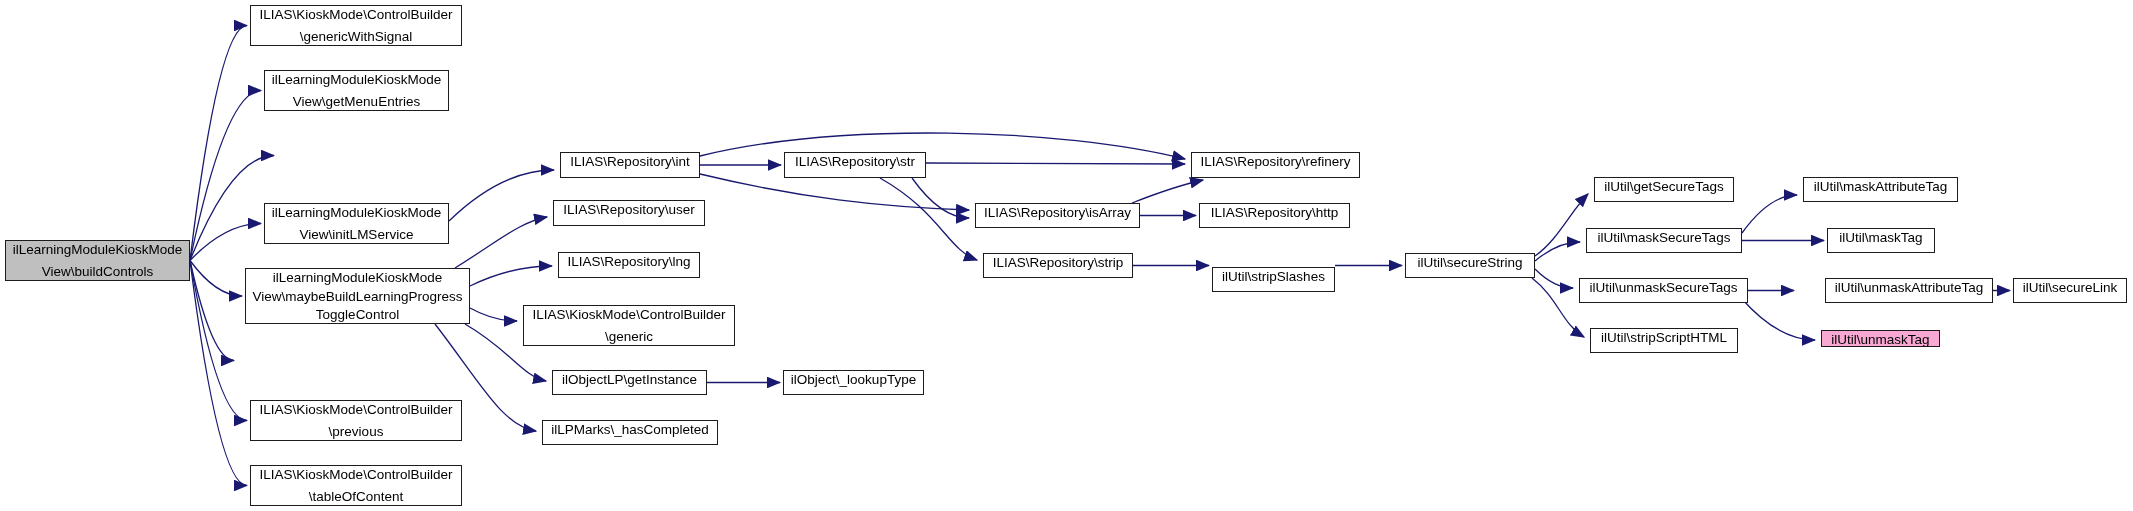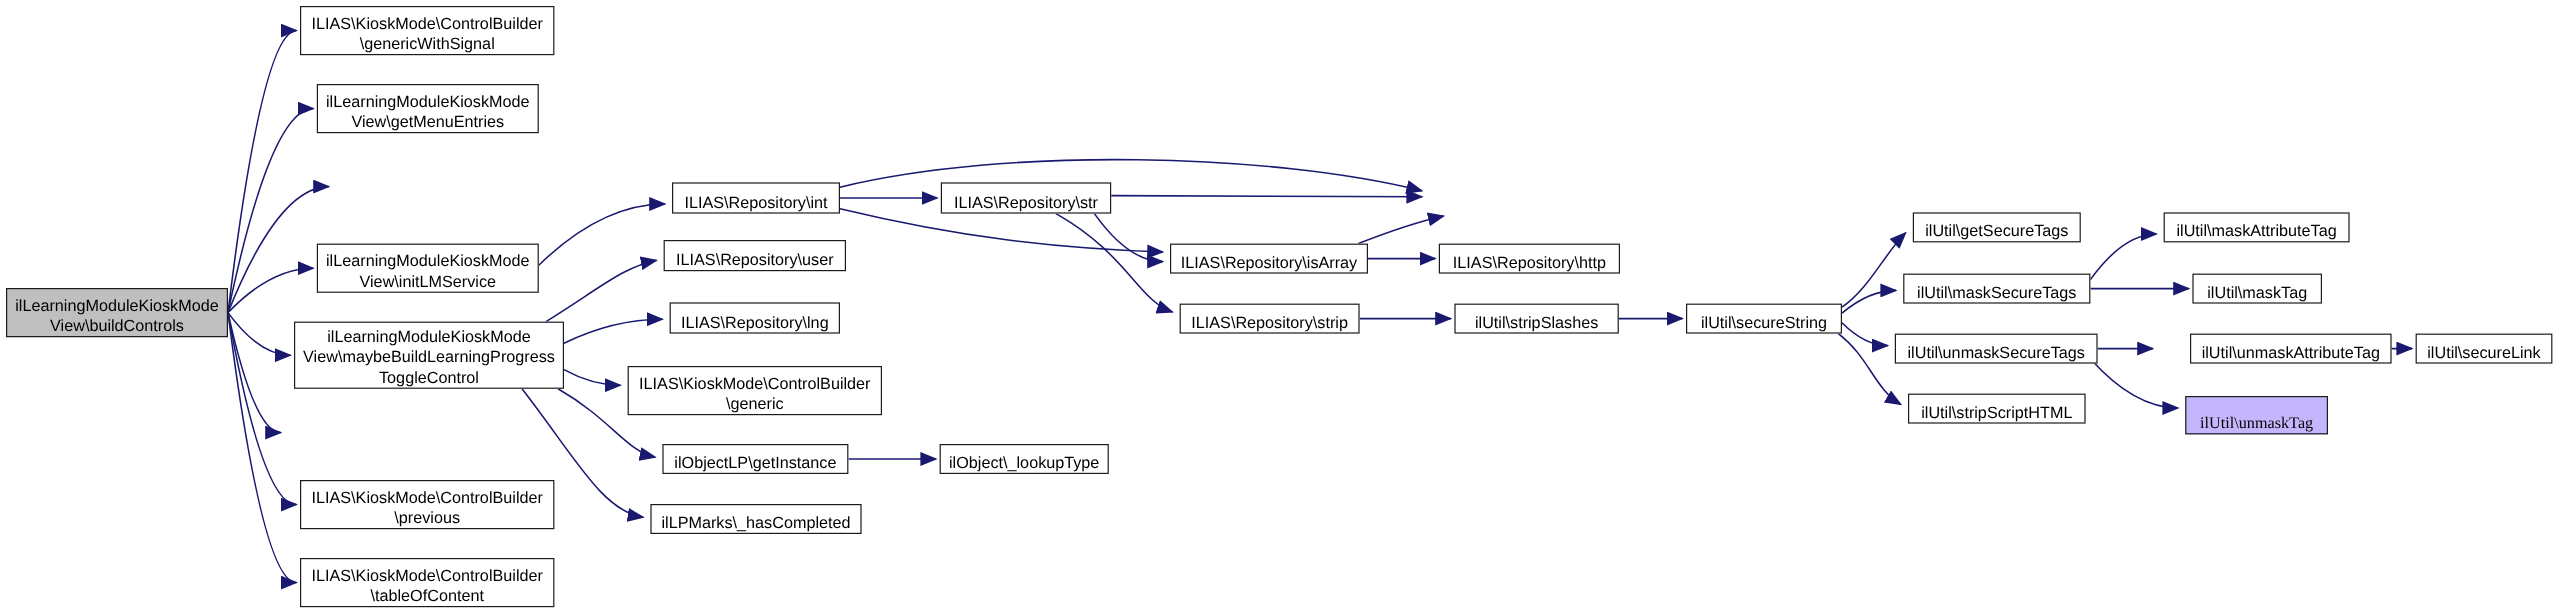--- a/index.html
+++ b/index.html
@@ -21,21 +21,21 @@
     height: 511px;
   }
   .node {
     position: absolute;
     box-sizing: border-box;
     background: #ffffff;
     border: 1.5px solid #1c1c1c;
     display: flex;
     flex-direction: column;
     align-items: center;
-    justify-content: flex-end;
+    justify-content: space-between;
     text-align: center;
     font-size: 13.5px;
     line-height: 17px;
     color: #000000;
     white-space: nowrap;
     cursor: pointer;
     overflow: hidden;
   }
   .node.root {
     background: #bfbfbf;
@@ -137,30 +137,33 @@
     </div>
     <div class="node" style="left: 542px; top: 420px; width: 176px; height: 25px; border-color: rgb(28, 28, 28); background: rgb(255, 255, 255);">
       <div>ilLPMarks\_hasCompleted</div>
     </div>
     <div class="node" style="left: 784px; top: 152px; width: 142px; height: 26px; border-color: rgb(28, 28, 28); background: rgb(255, 255, 255);">
       <div>ILIAS\Repository\str</div>
     </div>
     <div class="node" style="left: 783px; top: 370px; width: 141px; height: 25px; border-color: rgb(28, 28, 28); background: rgb(255, 255, 255);">
       <div>ilObject\_lookupType</div>
     </div>
+    <div class="node" style="left: 1191px; top: 152px; width: 169px; height: 26px; border-color: rgb(28, 28, 28); background: rgb(255, 255, 255);">
+      <div>ILIAS\Repository\refinery</div>
+    </div>
     <div class="node" style="left: 975px; top: 203px; width: 165px; height: 25px; border-color: rgb(28, 28, 28); background: rgb(255, 255, 255);">
       <div>ILIAS\Repository\isArray</div>
     </div>
     <div class="node" style="left: 983px; top: 253px; width: 150px; height: 25px; border-color: rgb(28, 28, 28); background: rgb(255, 255, 255);">
       <div>ILIAS\Repository\strip</div>
     </div>
     <div class="node" style="left: 1199px; top: 203px; width: 151px; height: 25px; border-color: rgb(28, 28, 28); background: rgb(255, 255, 255);">
       <div>ILIAS\Repository\http</div>
     </div>
-    <div class="node" style="left: 1212px; top: 253px; width: 137px; height: 25px; border-color: rgb(28, 28, 28); background: rgb(255, 255, 255);">
+    <div class="node" style="left: 1212px; top: 267px; width: 123px; height: 25px; border-color: rgb(28, 28, 28); background: rgb(255, 255, 255);">
       <div>ilUtil\stripSlashes</div>
     </div>
     <div class="node" style="left: 1405px; top: 253px; width: 130px; height: 25px; border-color: rgb(28, 28, 28); background: rgb(255, 255, 255);">
       <div>ilUtil\secureString</div>
     </div>
     <div class="node" style="left: 1594px; top: 177px; width: 140px; height: 25px; border-color: rgb(28, 28, 28); background: rgb(255, 255, 255);">
       <div>ilUtil\getSecureTags</div>
     </div>
     <div class="node" style="left: 1586px; top: 228px; width: 156px; height: 25px; border-color: rgb(28, 28, 28); background: rgb(255, 255, 255);">
       <div>ilUtil\maskSecureTags</div>
@@ -173,19 +176,19 @@
     </div>
     <div class="node" style="left: 1803px; top: 177px; width: 155px; height: 25px; border-color: rgb(28, 28, 28); background: rgb(255, 255, 255);">
       <div>ilUtil\maskAttributeTag</div>
     </div>
     <div class="node" style="left: 1827px; top: 228px; width: 108px; height: 25px; border-color: rgb(28, 28, 28); background: rgb(255, 255, 255);">
       <div>ilUtil\maskTag</div>
     </div>
     <div class="node" style="left: 1797px; top: 278px; width: 168px; height: 25px; border-color: rgb(28, 28, 28); background: rgb(255, 255, 255); margin-left: 28px;">
       <div>ilUtil\unmaskAttributeTag</div>
     </div>
-    <div class="node" style="left: 1821px; top: 330px; width: 119px; height: 32px; border-color: rgb(28, 28, 28); background: #c4b5fd; font-family: Liberation Serif, serif;">
+    <div class="node" style="left: 1821px; top: 330px; width: 119px; height: 17px; border-color: rgb(28, 28, 28); background: #f9a8d4;">
       <div>ilUtil\unmaskTag</div>
     </div>
     <div class="node" style="left: 2013px; top: 278px; width: 114px; height: 25px; border-color: rgb(28, 28, 28); background: rgb(255, 255, 255);">
       <div>ilUtil\secureLink</div>
     </div>
   </div>
 
 </body></html>

